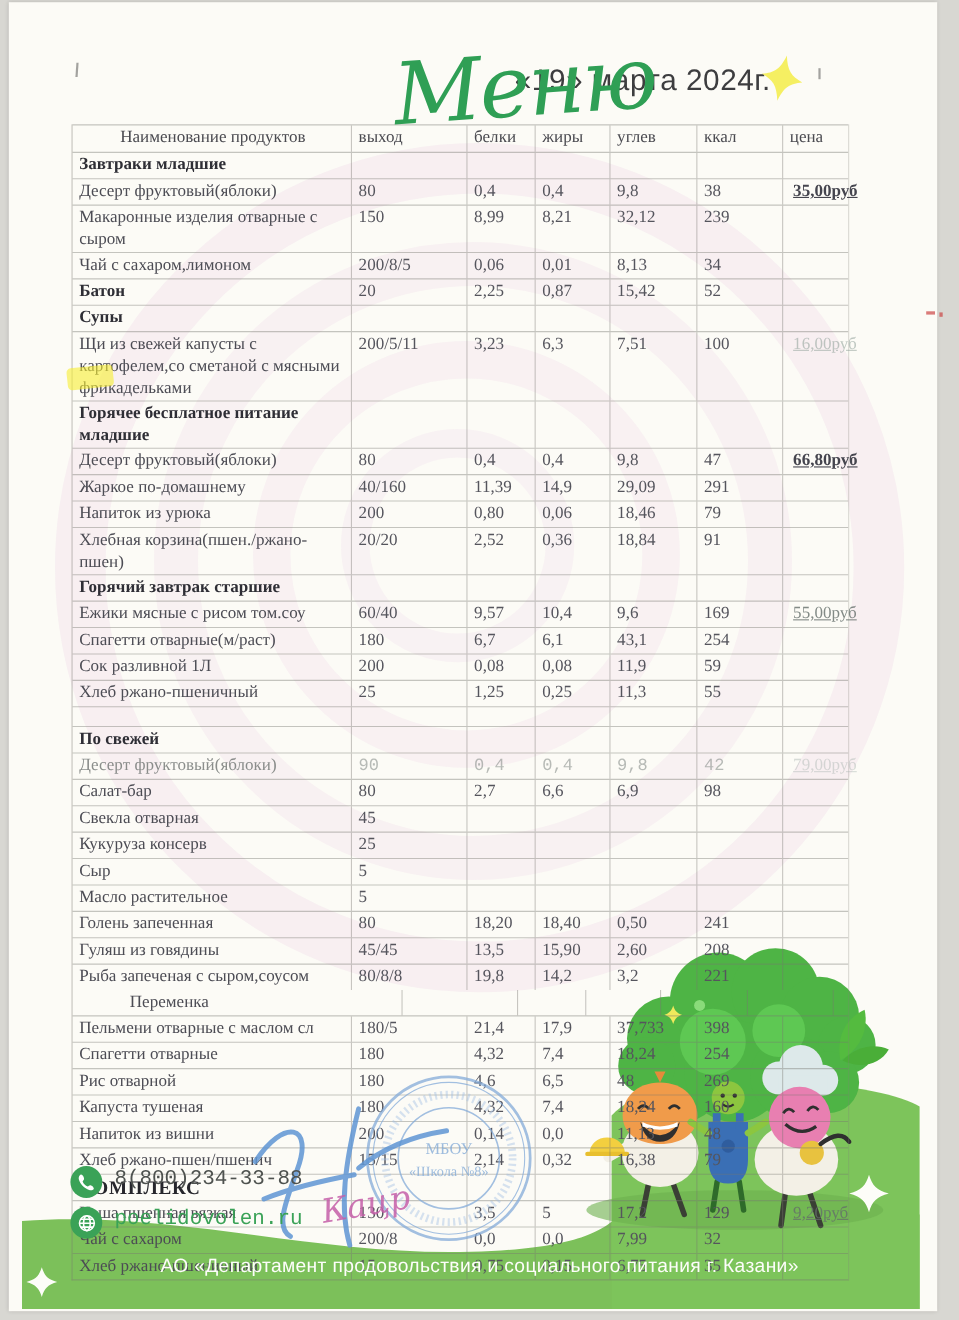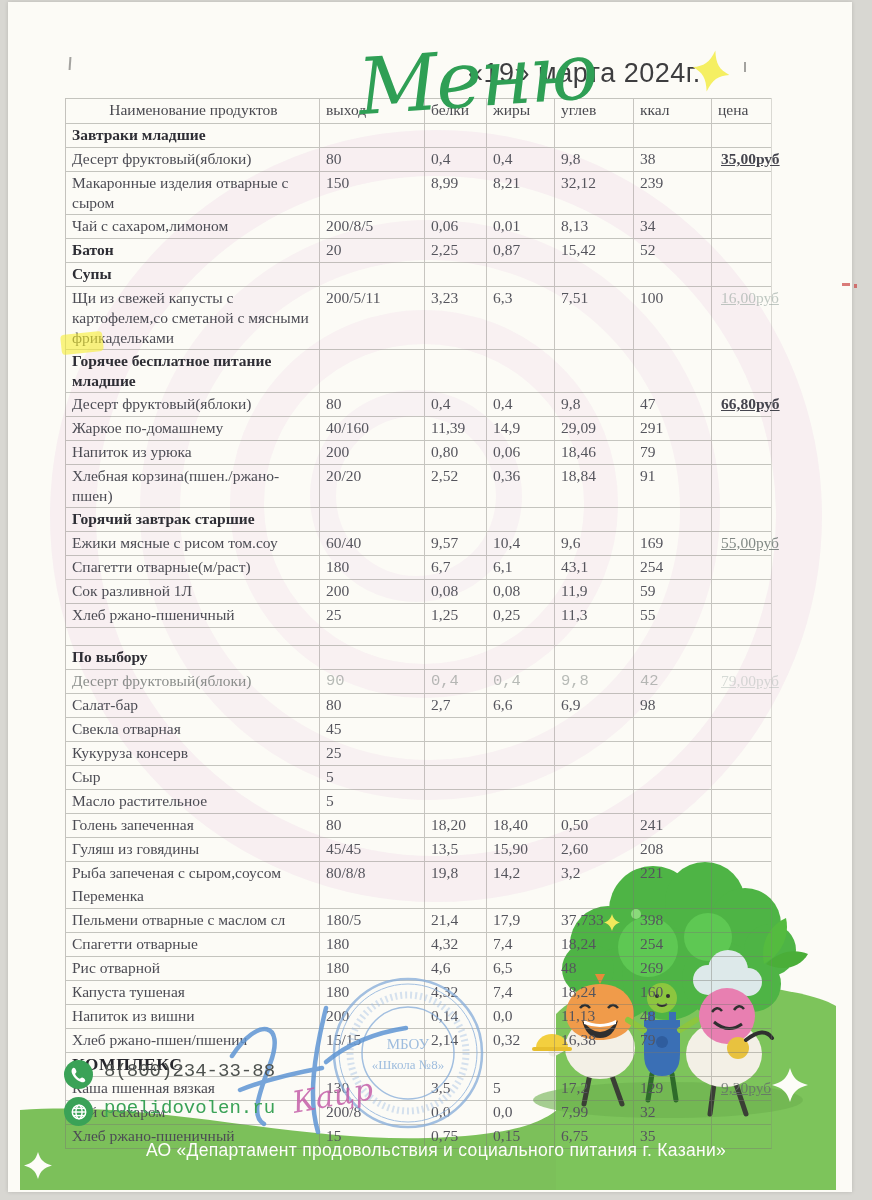--- a/index.html
+++ b/index.html
@@ -17,27 +17,27 @@
   
   .script-title{position:absolute;left:358px;top:40px;z-index:4;color:#2f9f55;
      font-family:"DejaVu Serif", serif;font-style:italic;font-size:78px;line-height:1;
      transform:rotate(-4deg);letter-spacing:-2px;}
   .menu-date{position:absolute;left:468px;top:58px;z-index:3;color:#3d3d3f;
      font-family:"Liberation Sans", sans-serif;font-size:27px;letter-spacing:.5px;}
   .star{position:absolute;z-index:4;}
   .tick{position:absolute;background:#5a5a58;opacity:.55;z-index:3;}
 
   
-  .menu-table{position:absolute;left:65px;top:98px;width:705px;z-index:3;
+  .menu-table{position:absolute;left:65px;top:113px;width:705px;z-index:3;
      border-left:1px solid rgba(120,118,112,.42);border-right:1px solid rgba(130,128,122,.28);
      border-bottom:1px solid rgba(120,118,112,.42);
      color:#4c4c54;font-size:15.5px;line-height:20px;}
   .t-row{display:grid;grid-template-columns:253px 105px 62px 68px 79px 78px 60px;
      border-top:1px solid rgba(120,118,112,.42);}
-  .t-row.no-top{border-top:none;}
+  .t-row.no-top{border-top:none;margin-left:46px;}
   .c{min-height:21px;padding:1px 4px 1px 6px;border-left:1px solid rgba(120,118,112,.40);}
   .c:first-child{border-left:none;}
   .c.v{color:#55555d;}
   .c.h{color:#4a4a50;}
   .hdr .c{min-height:22px;}
   .hdr .name{text-align:center;}
   .section .name,.item-bold .name{font-weight:bold;color:#2e2e35;}
   .section-large .name{font-weight:bold;color:#26262c;font-size:17.5px;letter-spacing:.6px;}
   .spacer .c{min-height:15px;}
   .dim-row .c.v{color:rgba(125,133,130,.55);font-family:Liberation Mono, monospace;}
@@ -343,21 +343,21 @@
         <div class="t-row spacer">
           <div class="c name"></div>
           <div class="c v"></div>
           <div class="c v"></div>
           <div class="c v"></div>
           <div class="c v"></div>
           <div class="c v"></div>
           <div class="c price"></div>
         </div>
         <div class="t-row section">
-          <div class="c name">По выбору</div>
+          <div class="c name">По свежей</div>
           <div class="c v"></div>
           <div class="c v"></div>
           <div class="c v"></div>
           <div class="c v"></div>
           <div class="c v"></div>
           <div class="c price"></div>
         </div>
         <div class="t-row item dim-row">
           <div class="c name">Десерт фруктовый(яблоки)</div>
           <div class="c v">90</div>

